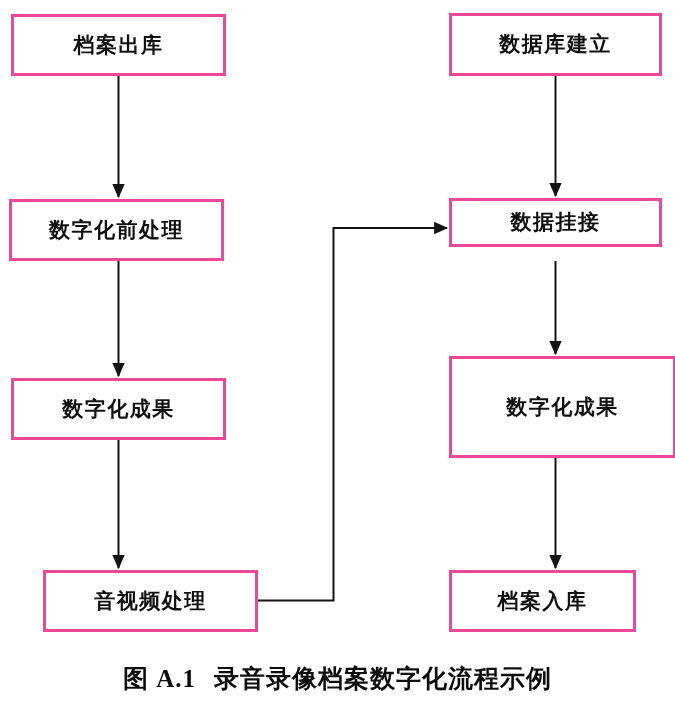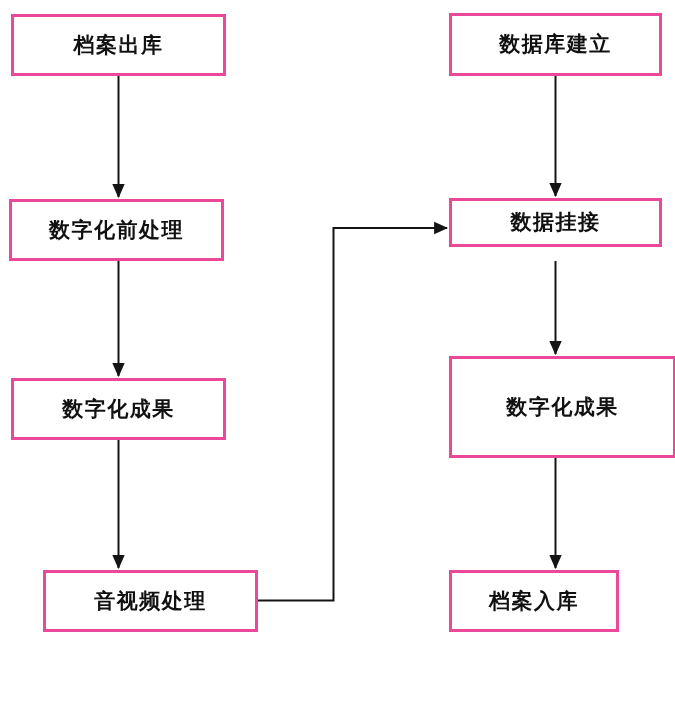--- a/index.html
+++ b/index.html
@@ -117,18 +117,21 @@
   </div>
 
   <div class="node-box" style="left:449px; top:198px; width:213px; height:49px;">
     <span class="node-line">数据挂接</span>
   </div>
 
   <div class="node-box" style="left:449px; top:356px; width:227px; height:102px;">
     <span class="node-line">数字化成果</span>
   </div>
 
-  <div class="node-box" style="left:449px; top:570px; width:170px; height:62px;">
+  <div class="node-box" style="left:449px; top:570px; width:187px; height:62px;">
     <span class="node-line">档案入库</span>
   </div>
 
+  <div class="caption">
+    <span class="cap-num">图 A.1</span><span class="cap-gap"></span><span>录音录像档案数字化流程示例</span>
+  </div>
 
 </div>
 
 </body></html>

